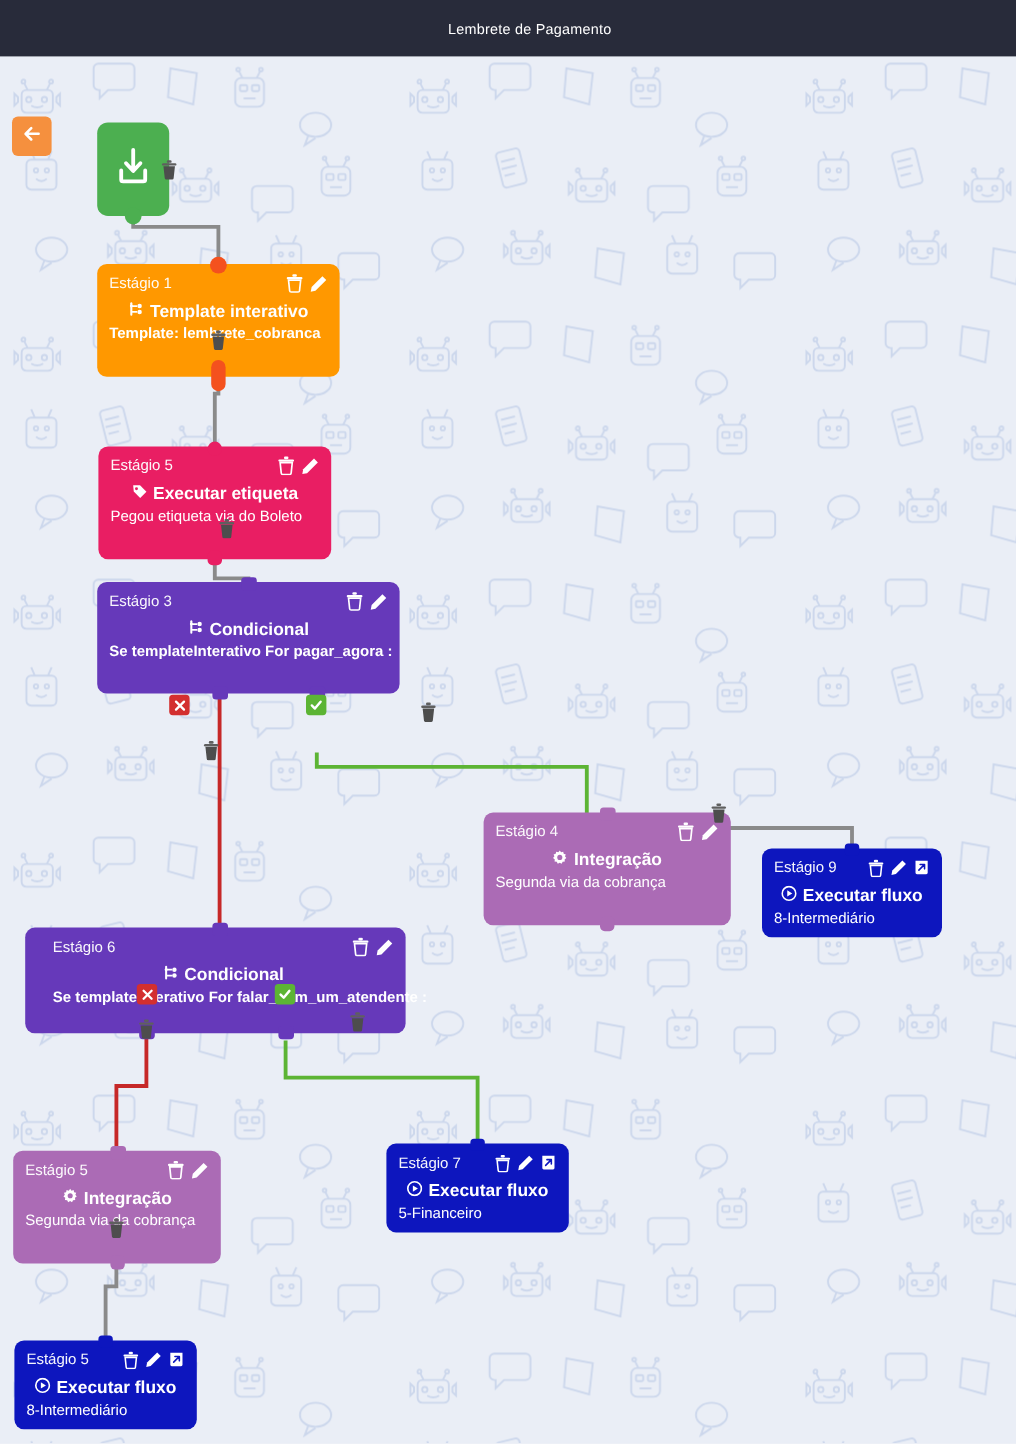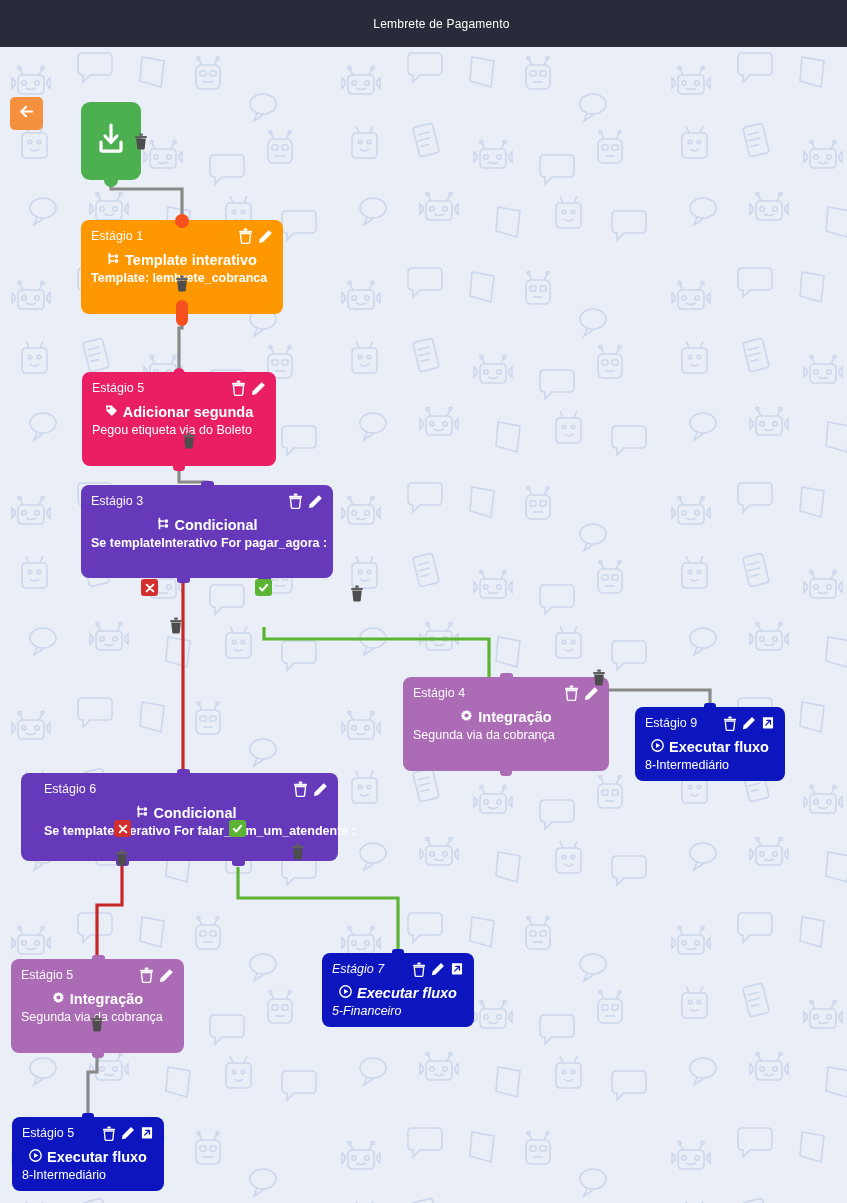--- a/index.html
+++ b/index.html
@@ -439,21 +439,21 @@
           </span>
         </span>
       </div>
       <div class="title-row">
         <span>
           <svg viewBox="0 0 16 16" width="13" height="13">
               <path d="M1.2 1.8 h7 l6.6 6.6 -6.4 6.4 -6.6 -6.6 z" fill="#fff"></path>
               <circle cx="4.6" cy="5.2" r="1.5" fill="#e91e63"></circle>
             </svg>
         </span>
-        <span class="stage-title">Adicionar segunda</span>
+        <span class="stage-title">Executar etiqueta</span>
       </div>
       <div class="stage-sub">Pegou etiqueta via do Boleto</div>
       <span class="nub-bottom small" style="background:#e91e63;"></span>
     </div>
 
     <div class="stage bold-sub" style="left:81px;top:438px;width:252px;height:93px;background:#6639ba;">
       <span class="nub-top" style="background:#6639ba;width:13px;height:11px;border-radius:3px;margin-left:-6px;top:-4px;"></span>
       <div class="row-top">
         <span class="stage-label">Estágio 3</span>
         <span class="icons">
@@ -588,21 +588,21 @@
               <circle cx="11.5" cy="11" r="2.3" fill="#fff"></circle>
             </svg>
         </span>
         <span class="stage-title">Condicional</span>
       </div>
       <div class="stage-sub">Se templateInterativo For falar_com_um_atendente :</div>
       <span style="position:absolute;left:95px;bottom:-5px;width:13px;height:11px;border-radius:3px;background:#6639ba;"></span>
       <span style="position:absolute;left:211px;bottom:-5px;width:13px;height:11px;border-radius:3px;background:#6639ba;"></span>
     </div>
 
-    <div class="stage" style="left:322px;top:906px;width:152px;height:74px;background:#0d16be;font-style:italic;">
+    <div class="stage" style="left:322px;top:906px;width:152px;height:74px;background:#0d16be;">
       <span class="nub-top" style="background:#0d16be;width:12px;height:10px;border-radius:3px;margin-left:-6px;top:-4px;left:50%;"></span>
       <div class="row-top">
         <span class="stage-label">Estágio 7</span>
         <span class="icons">
           <span class="ic">
             <svg viewBox="0 0 16 17" width="14" height="15">
                 <rect x="1" y="3" width="14" height="2" rx="1" fill="#fff"></rect>
                 <rect x="6" y="0.5" width="4" height="2.3" rx="1" fill="#fff"></rect>
                 <path d="M2.6 5.8 h10.8 l-1 9.4 a1.3 1.3 0 0 1 -1.3 1.2 h-6.2 a1.3 1.3 0 0 1 -1.3 -1.2z" fill="none" stroke="#fff" stroke-width="1.5"></path>
               </svg>

